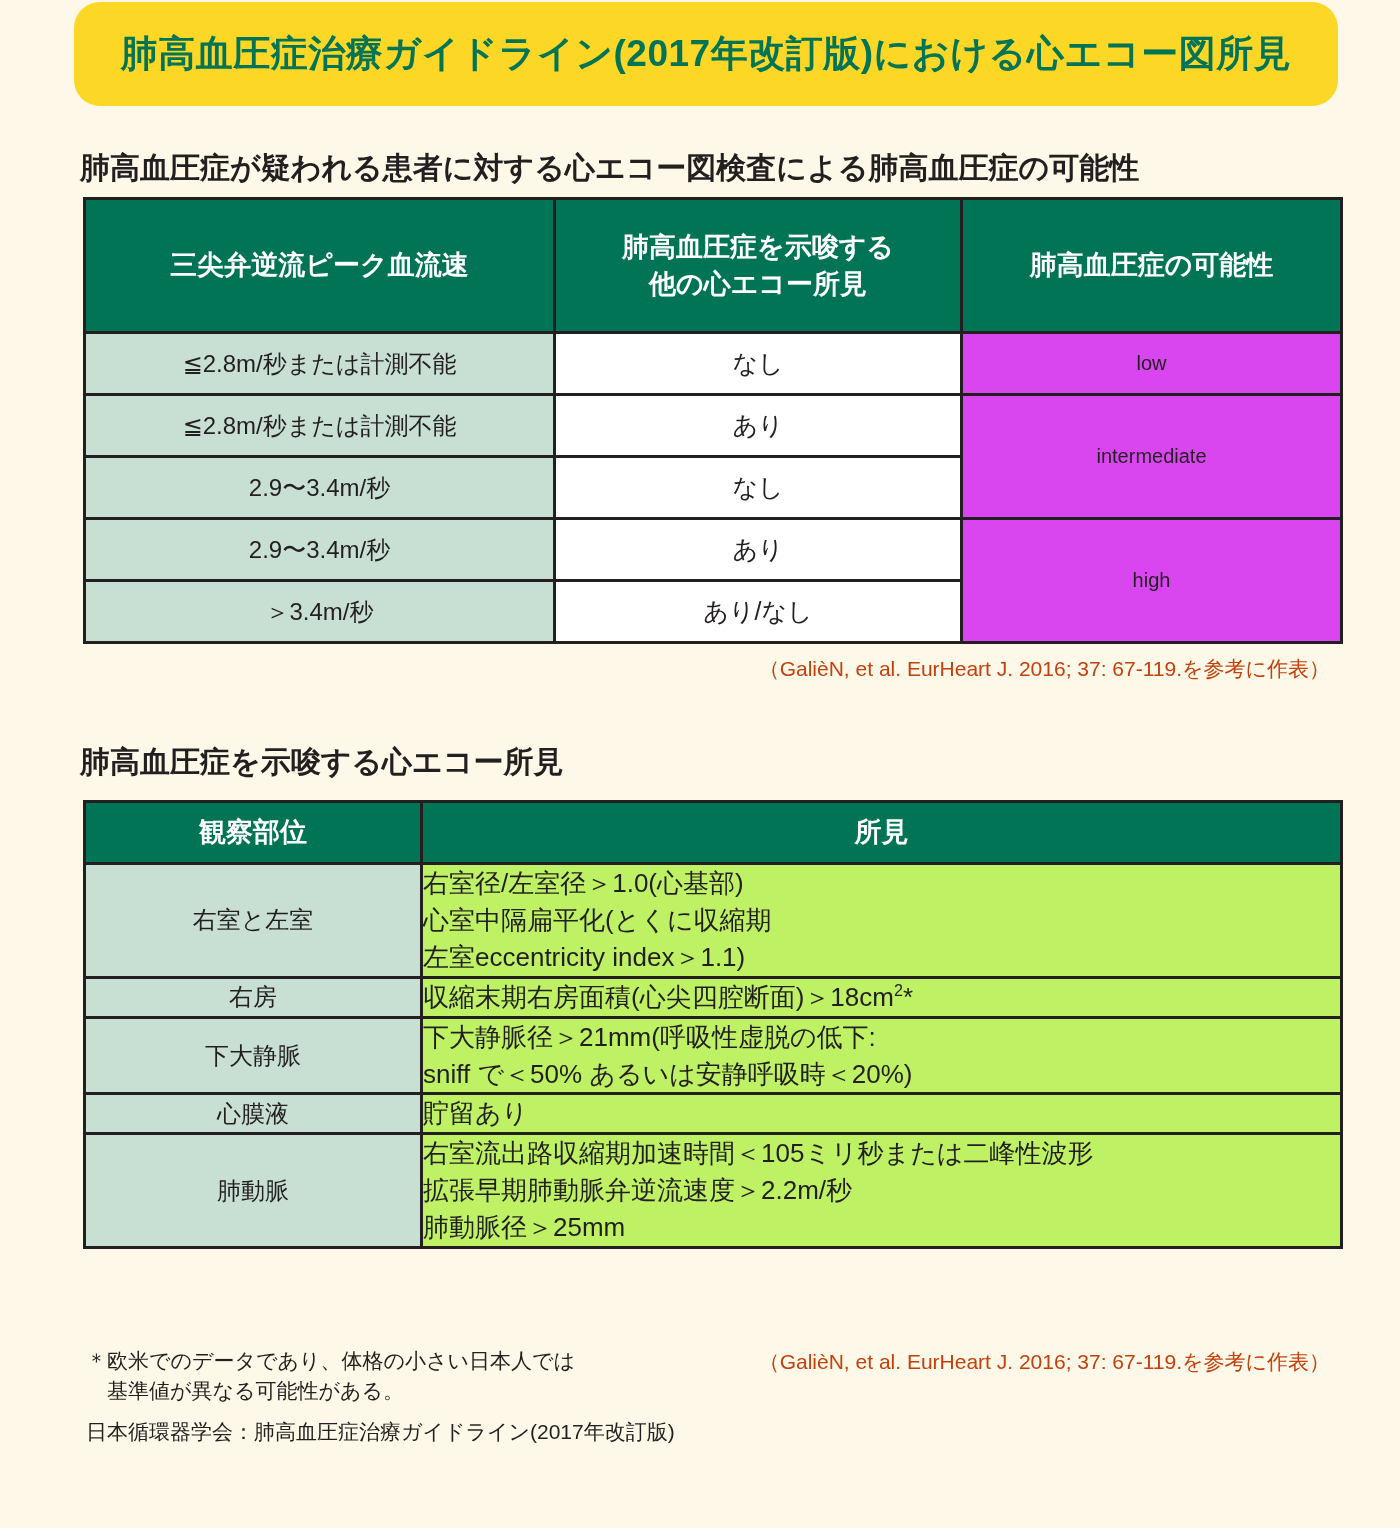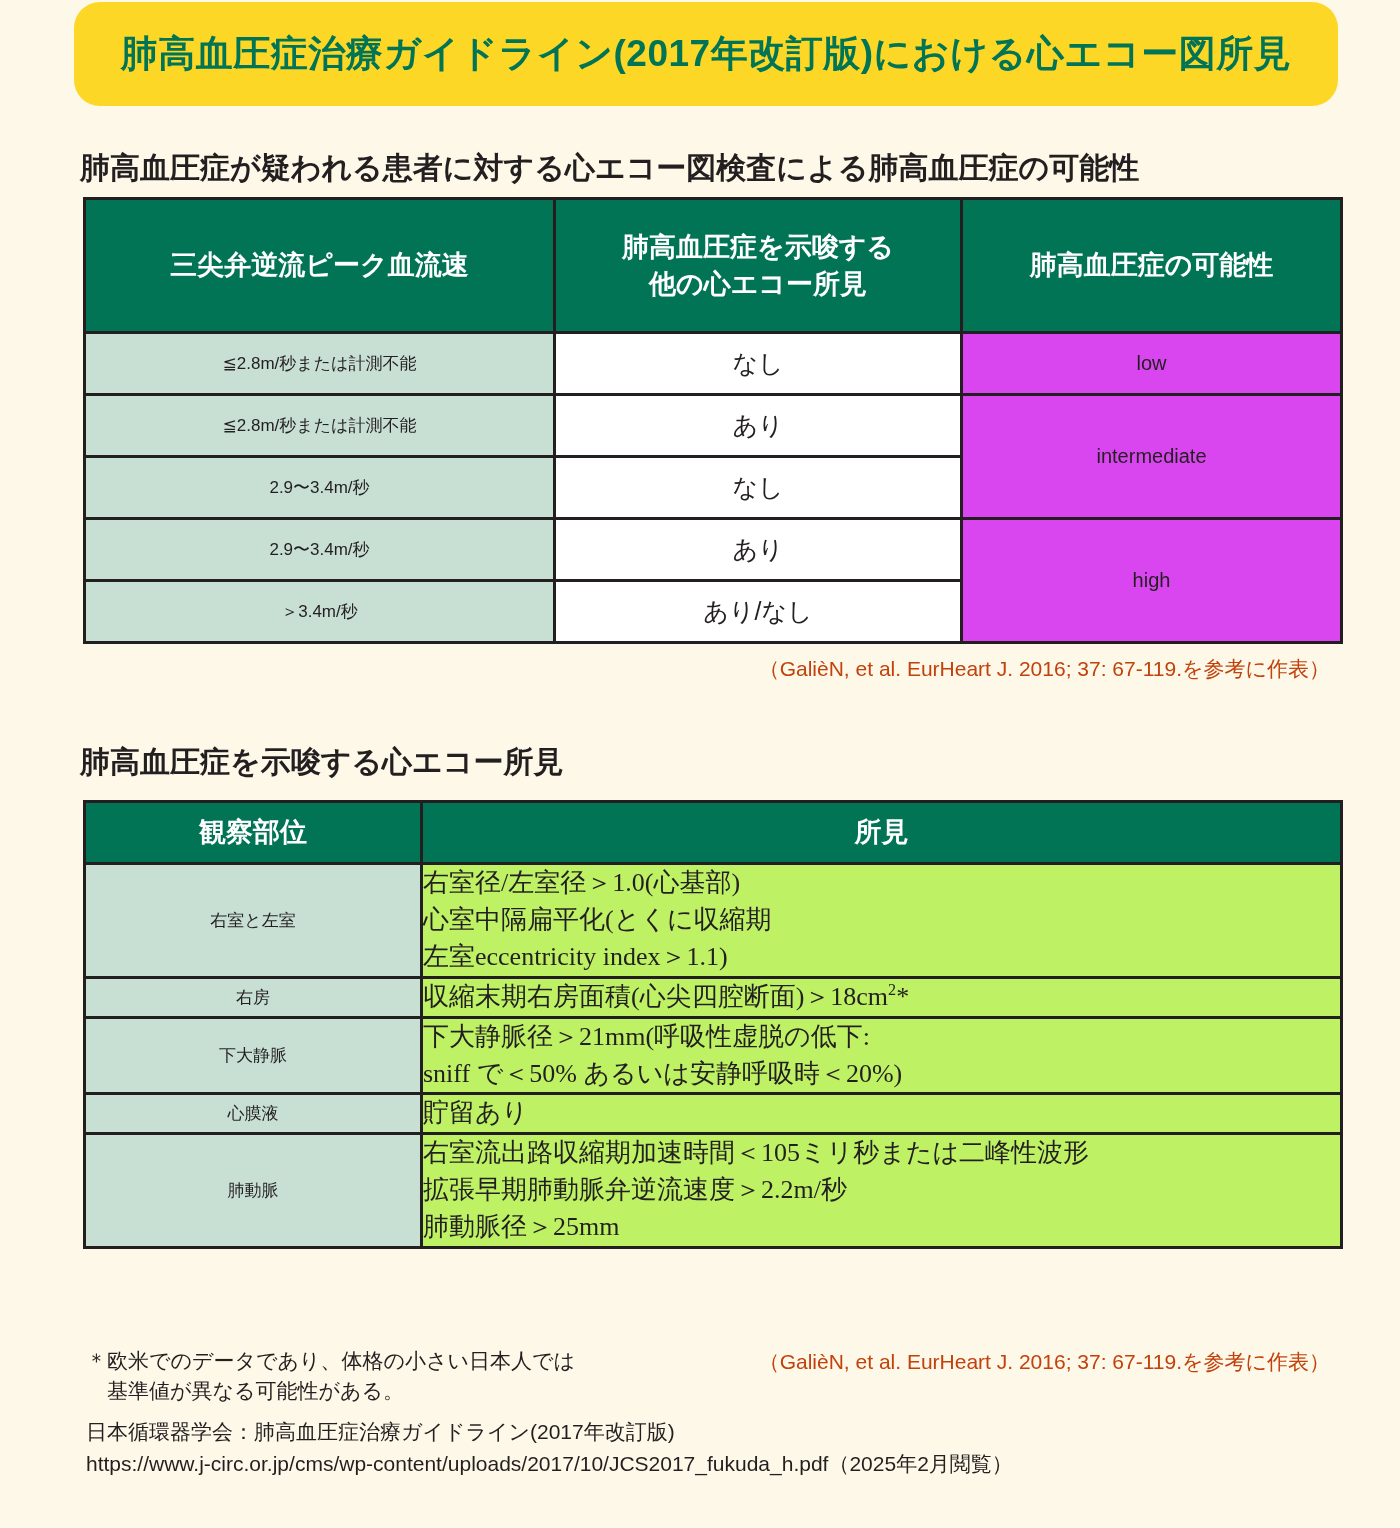--- a/index.html
+++ b/index.html
@@ -70,21 +70,21 @@
     color: #ffffff;
     font-weight: bold;
     font-size: 27px;
     text-align: center;
     line-height: 1.35;
     padding: 10px 6px;
   }
   .cell-label {
     background: #c8dfd4;
     text-align: center;
-    font-size: 17px;
+    font-size: 24px;
     padding: 12px 8px;
   }
   .cell-value {
     background: #ffffff;
     text-align: center;
     font-size: 25px;
     padding: 12px 8px;
   }
   .cell-merged {
     background: #d946ef;
@@ -100,21 +100,21 @@
     padding: 12px 0 12px 26px;
     white-space: pre-line;
   }
 
   
   #table-likelihood { left: 83px; top: 197px; width: 1257px; }
   #table-likelihood thead th { height: 134px; }
   #table-likelihood tbody tr { height: 62px; }
 
   
-  #table-findings { left: 83px; top: 800px; width: 1257px; font-family: Liberation Serif, serif; }
+  #table-findings { left: 83px; top: 800px; width: 1257px; }
   #table-findings thead th { height: 62px; }
 
   sup { font-size: 0.62em; vertical-align: super; }
 
   
   .citation {
     position: absolute;
     font-size: 21px;
     color: #c2410c;
     white-space: nowrap;
@@ -235,14 +235,13 @@
     </tr>
   </tbody>
 </table>
 
 <div class="footnote">＊欧米でのデータであり、体格の小さい日本人では
 　基準値が異なる可能性がある。</div>
 <div class="citation" id="citation-2">（GalièN, et al. EurHeart J. 2016; 37: 67-119.を参考に作表）</div>
 
 <div class="source-block">
   <div class="source-line">日本循環器学会：肺高血圧症治療ガイドライン(2017年改訂版)</div>
-  <div class="source-line">https://www.j-circ.or.jp/cms/wp-content/uploads/2017/10/JCS2017_fukuda_h.pdf（2025年2月閲覧）</div>
 </div>
 
 </body></html>

